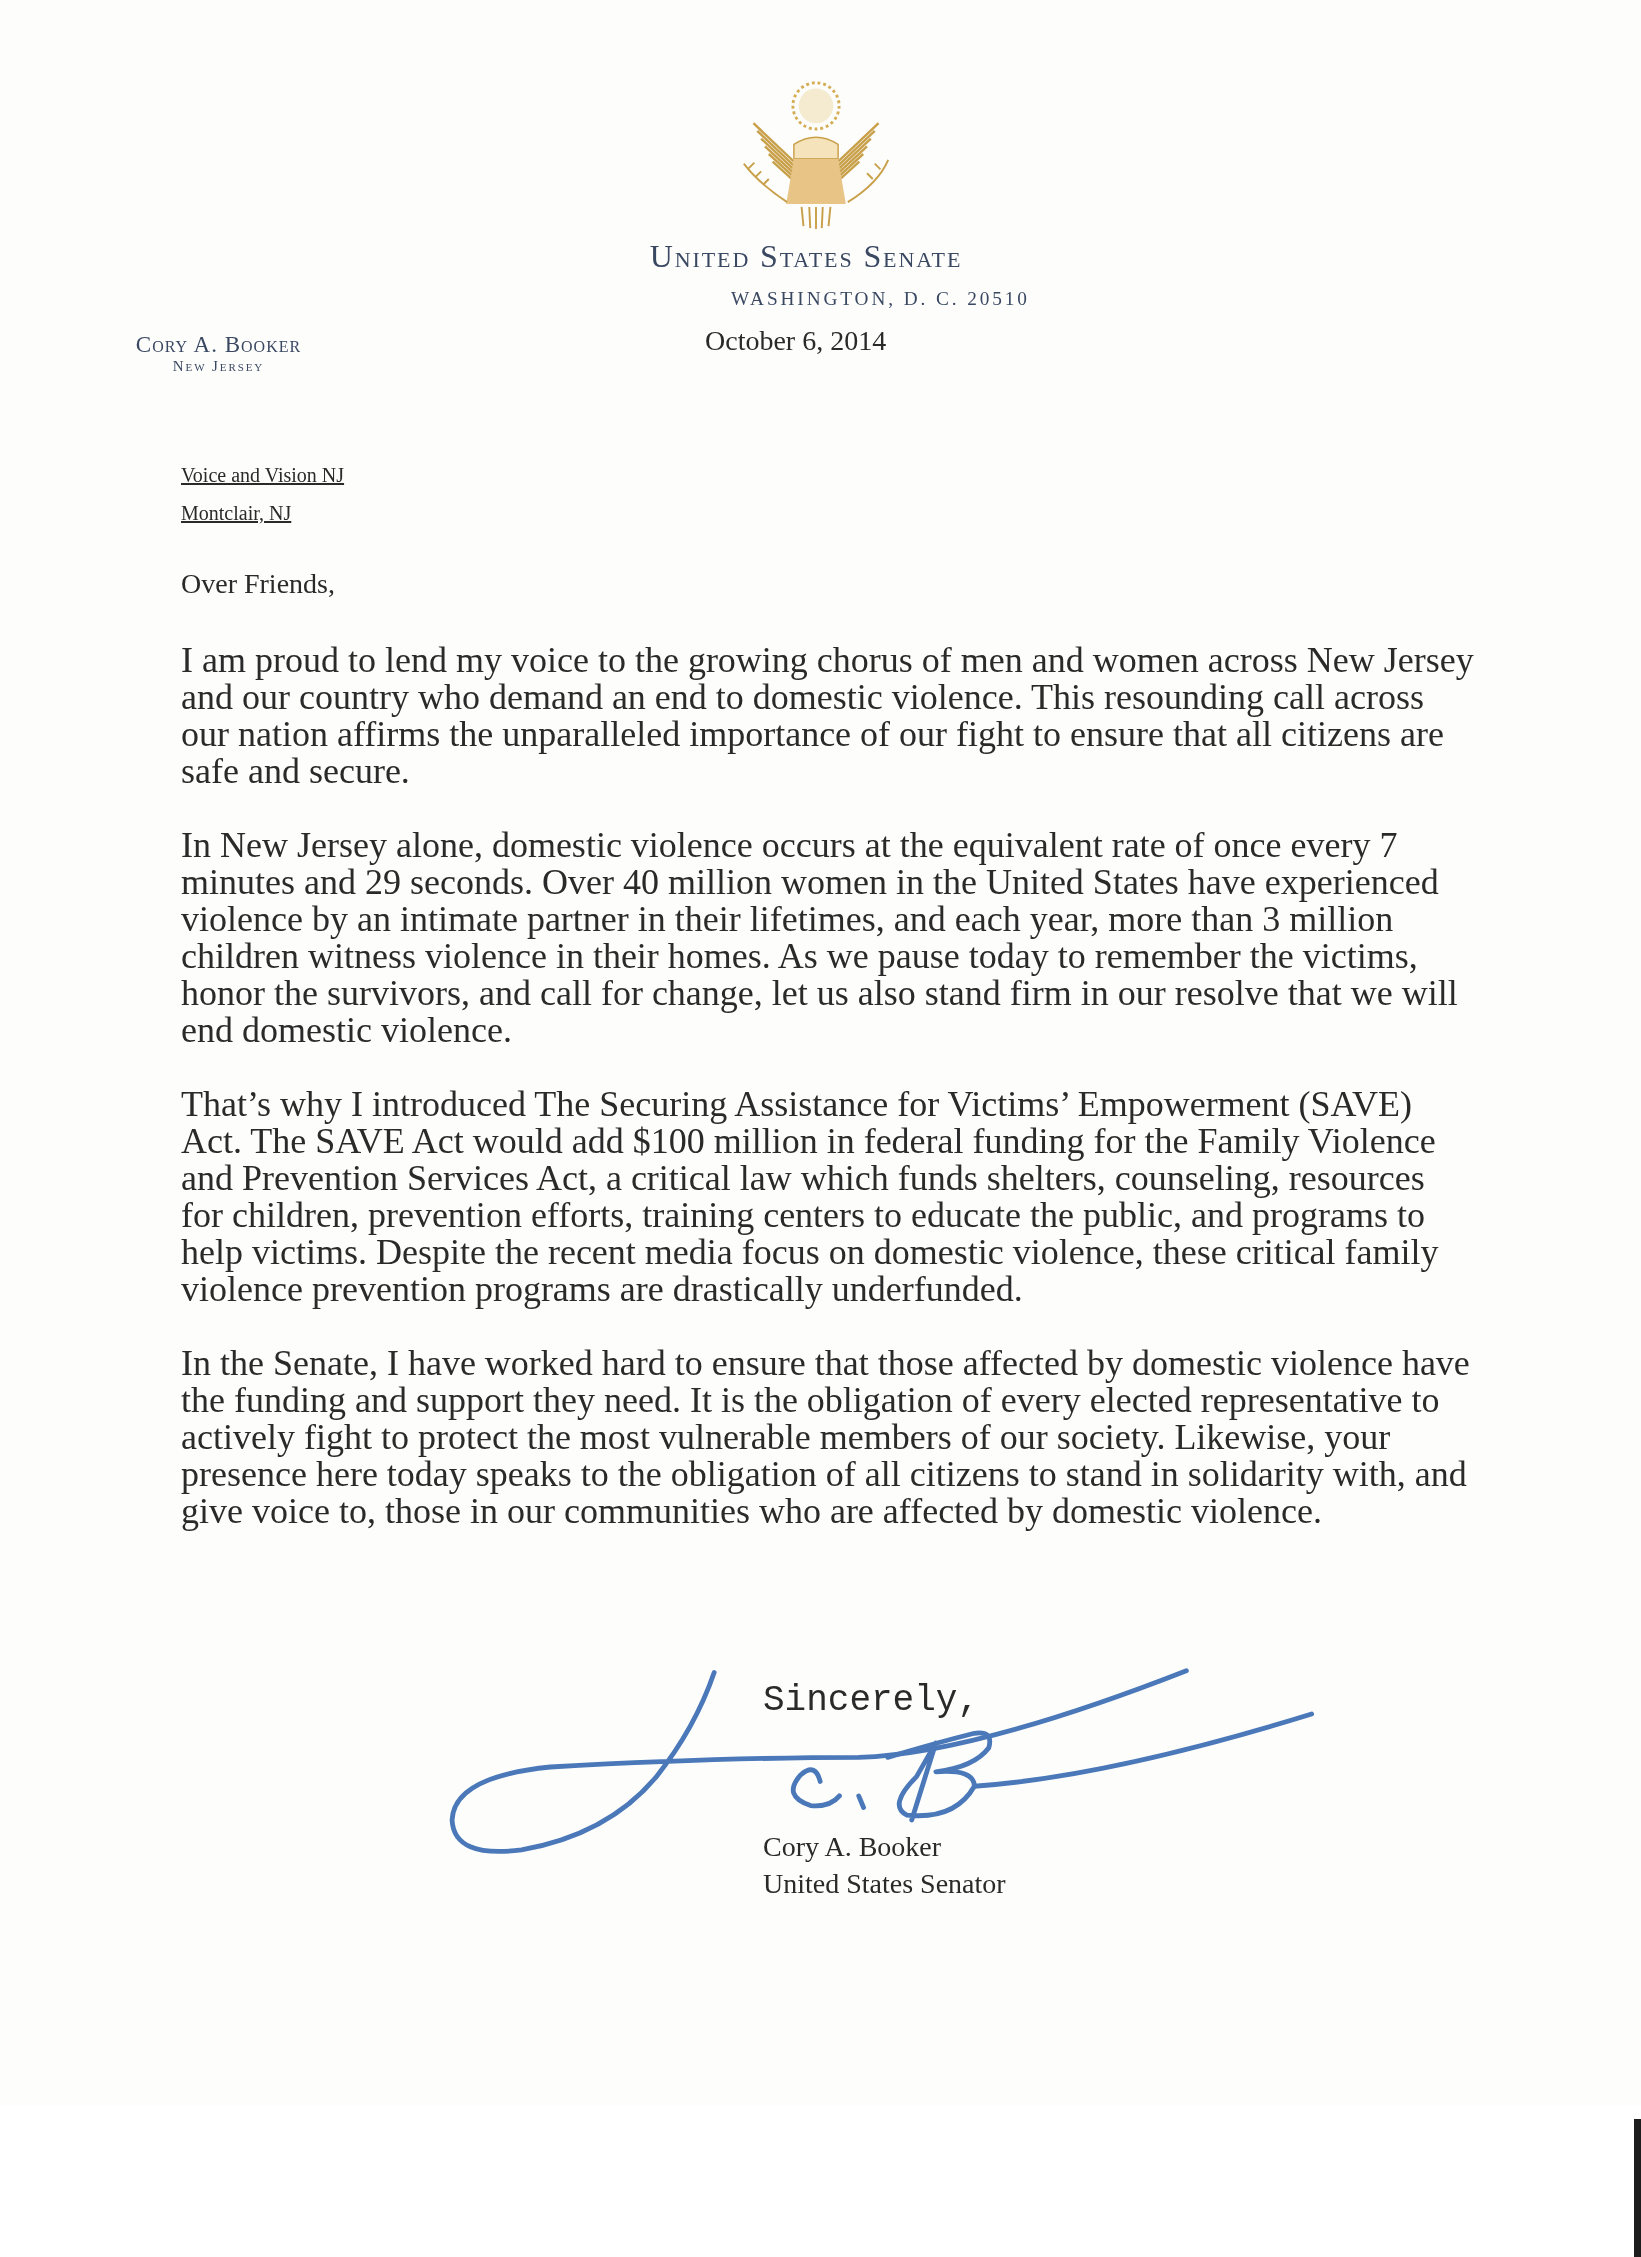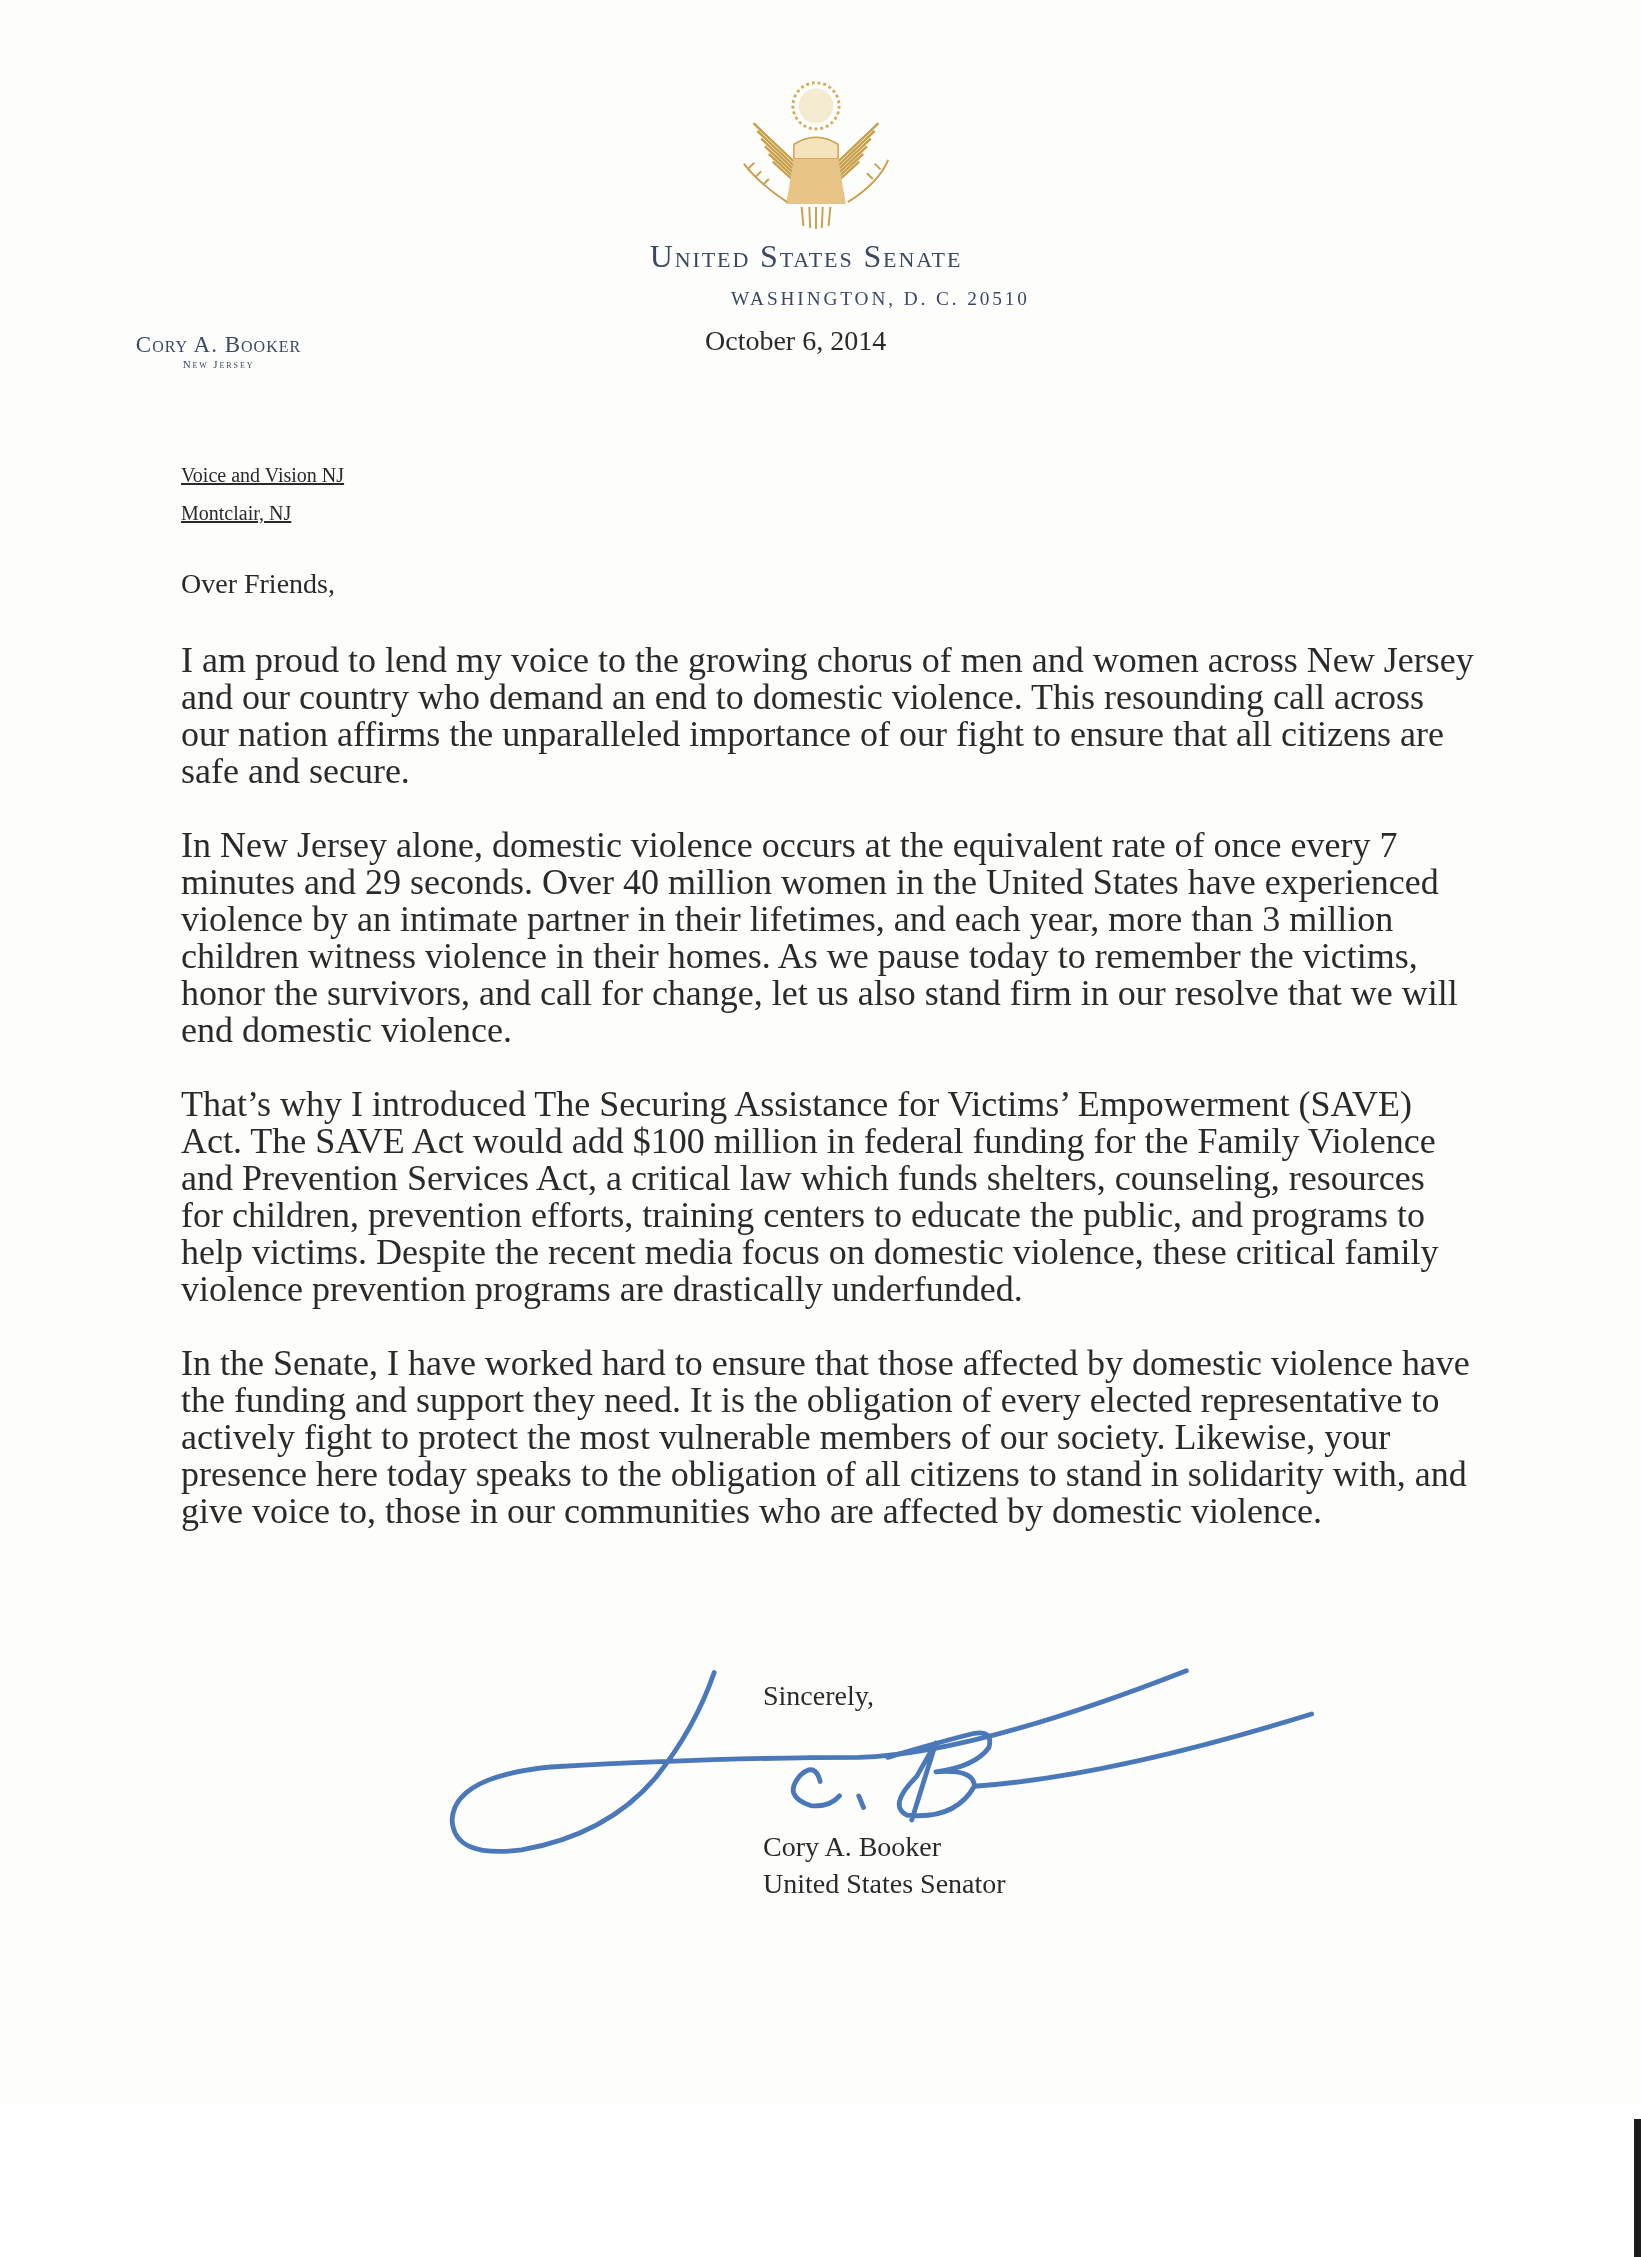--- a/index.html
+++ b/index.html
@@ -21,27 +21,27 @@
     font-size:32px; letter-spacing:1.9px; color:#3a4862; font-variant:small-caps;
     padding-left:106px; box-sizing:border-box;
   }
   .lh-address {
     position:absolute; left:0; width:1641px; top:288px; text-align:center;
     font-size:19.3px; letter-spacing:2.9px; color:#3a4862; text-transform:uppercase;
     padding-left:120px; box-sizing:border-box;
   }
   .senator-block { position:absolute; left:93px; top:332px; width:251px; text-align:center; color:#3a4862; }
   .senator-name { font-size:23px; font-variant:small-caps; letter-spacing:1px; }
-  .senator-state { font-size:11px; font-variant:small-caps; letter-spacing:1.9px; margin-top:0px; }
+  .senator-state { font-size:15px; font-variant:small-caps; letter-spacing:1.9px; margin-top:0px; }
   .date { position:absolute; left:705px; top:325px; font-size:28px; color:#2a2a2a; }
   .recipient { position:absolute; left:181px; top:456px; font-size:20px; line-height:38px;text-decoration:underline; }
   .salutation { position:absolute; left:181px; top:568px; font-size:28px; }
   .body-text { position:absolute; left:181px; top:642px; width:1294px; font-size:36px; line-height:37px; }
   .body-text p { margin:0 0 37px 0; }
-  .closing { position:absolute; left:763px; top:1680px; font-size:28px; }
+  .closing { position:absolute; left:763px; top:1680px; font-size:36px;font-family:Liberation Mono, monospace; }
   .sig-name { position:absolute; left:763px; top:1828px; font-size:28px; line-height:37px; }
   .signature { position:absolute; left:434px; top:1661px; width:888px; height:212px; }
 </style>
 </head>
 <body>
 
 <div class="scan-bottom"></div>
 <div class="edge-bar"></div>
 
 <svg class="seal" viewBox="0 0 170 160">

